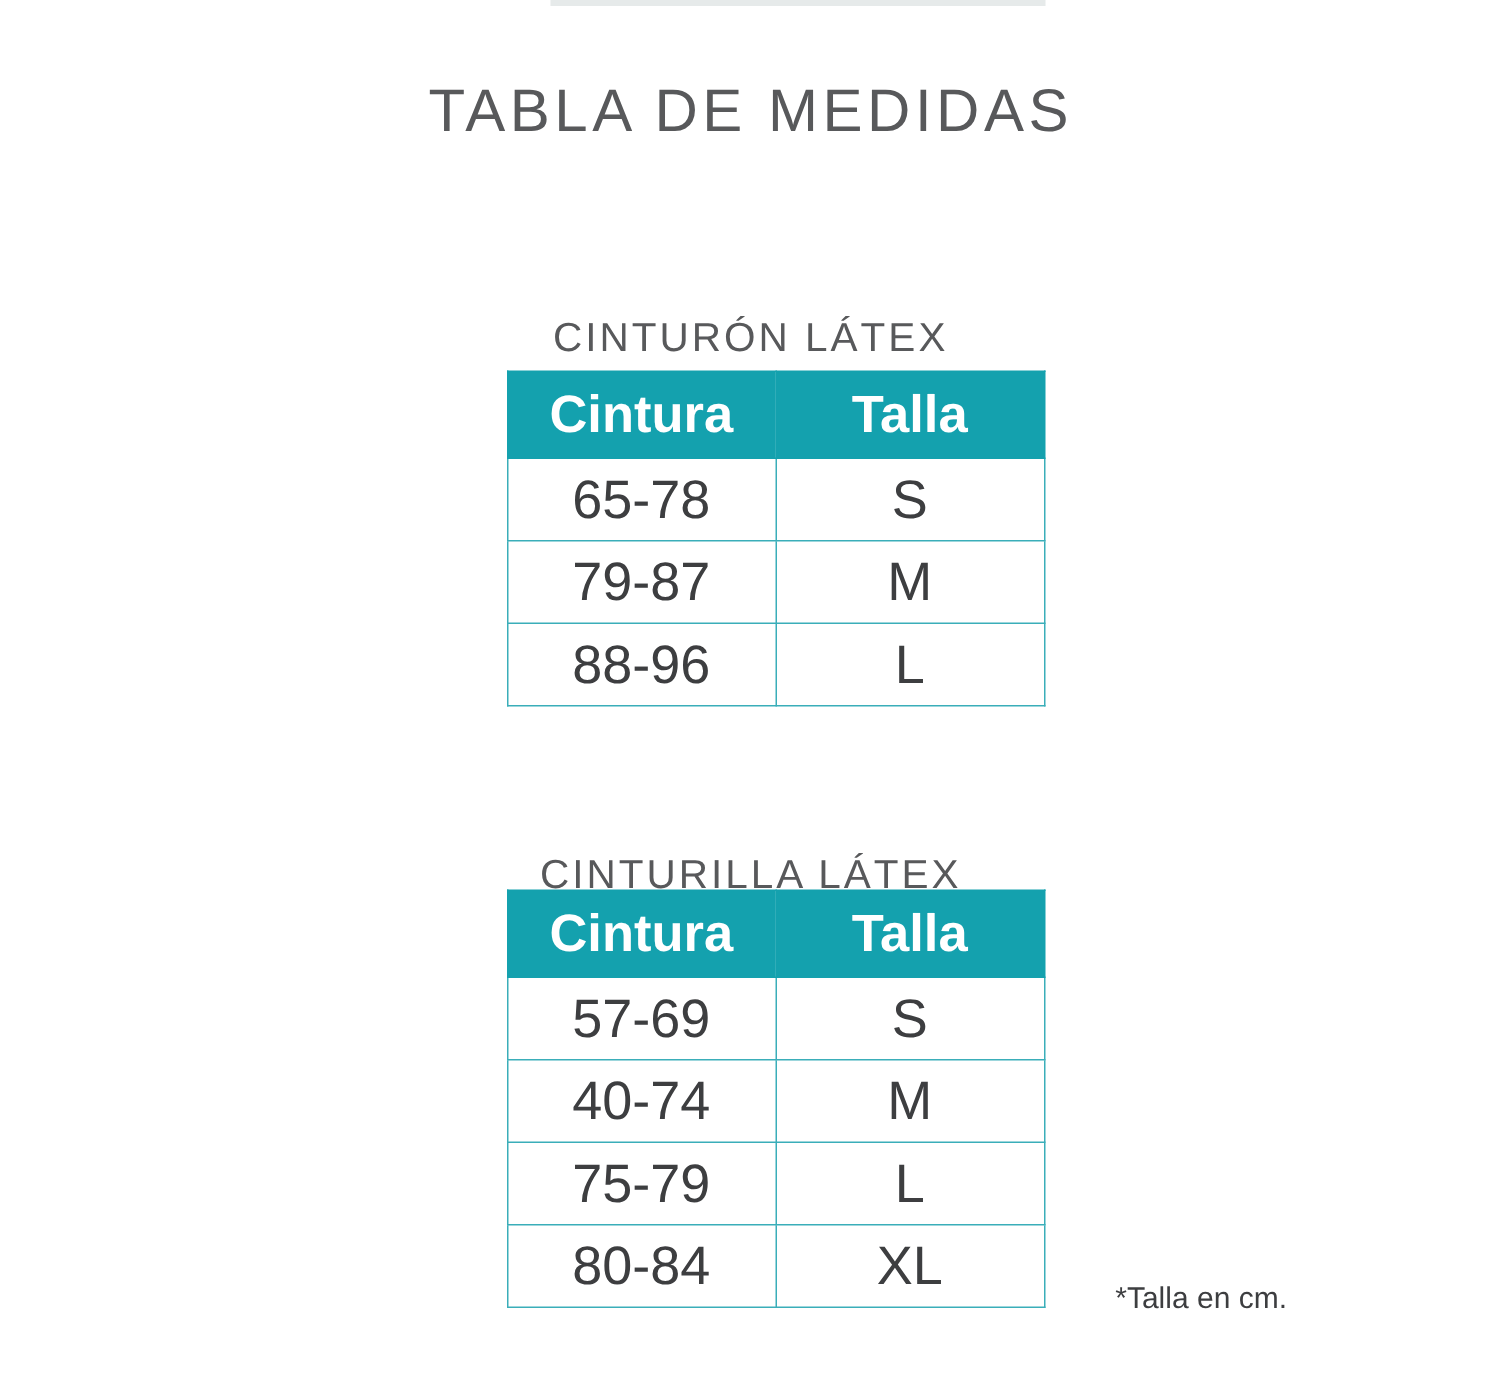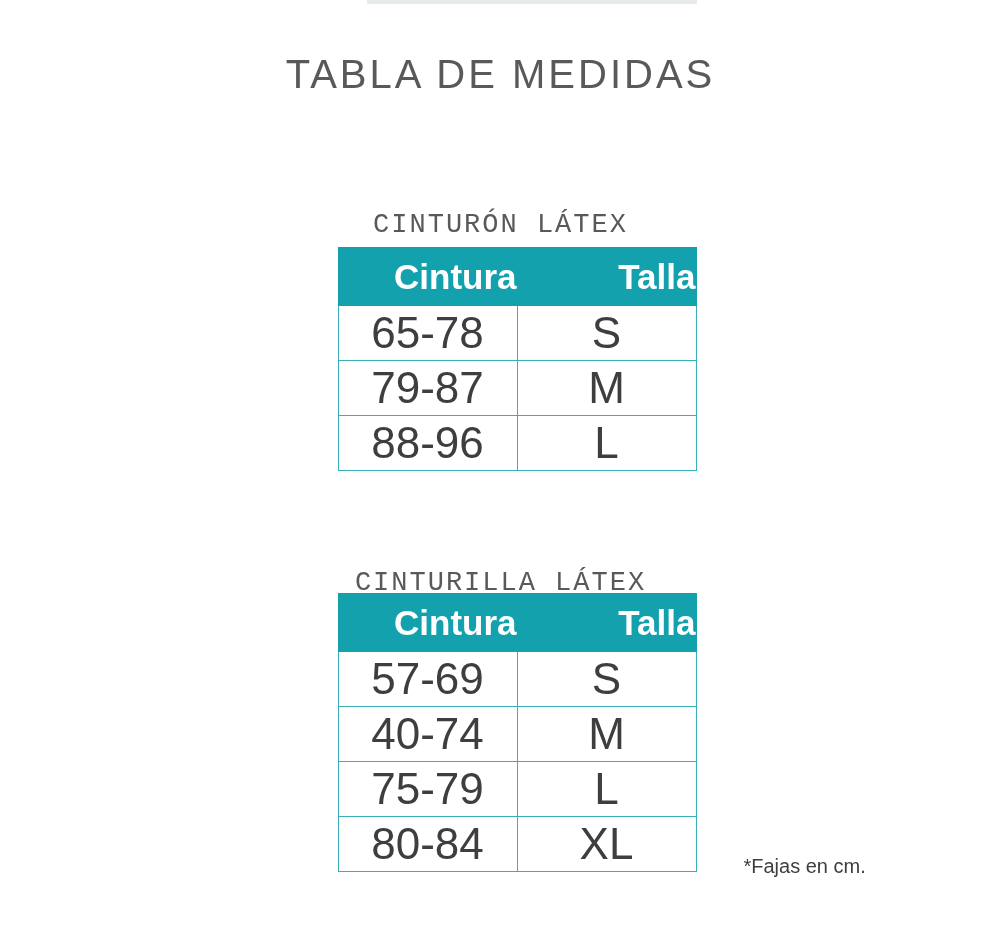--- a/index.html
+++ b/index.html
@@ -55,49 +55,48 @@
     position: absolute;
     left: 0;
     width: 100%;
     margin: 0;
     text-align: center;
     font-size: 27px;
     font-weight: 400;
     letter-spacing: 2px;
     color: var(--gray, #58595b);
     line-height: 1;
-    font-family: Liberation Mono, monospace;
   }
   .section-title.first  { top: 212px; }
   .section-title.second { top: 570px; }
   table.size-table {
     position: absolute;
     left: 321px;
     width: 359px;
     border-collapse: collapse;
     table-layout: fixed;
   }
   table.size-table.first  { top: 247px; }
   table.size-table.second { top: 593px; }
   table.size-table th {
     background: var(--teal, #14a1ae);
     border: 1px solid var(--teal, #14a1ae);
     color: var(--header-text, #ffffff);
     height: 57px;
     font-size: 35px;
     font-weight: bold;
-    text-align: right;
+    text-align: center;
     padding: 0;
   }
   table.size-table td {
     border: 1px solid var(--border, #3aaeb9);
     background: #ffffff;
     color: var(--body-text, #3d3e40);
     height: 54px;
-    font-size: 44px;
+    font-size: 36px;
     font-weight: 400;
     text-align: center;
     padding: 0;
   }
   .footnote {
     position: absolute;
     left: 727px;
     top: 856px;
     font-size: 20px;
     color: var(--body-text, #3d3e40);
@@ -161,15 +160,15 @@
           <td>75-79</td>
           <td>L</td>
         </tr>
         <tr>
           <td>80-84</td>
           <td>XL</td>
         </tr>
       </tbody>
   </table>
 
-  <div class="footnote">*Fajas en cm.</div>
+  <div class="footnote">*Talla en cm.</div>
 
 </div>
 
 </body></html>

